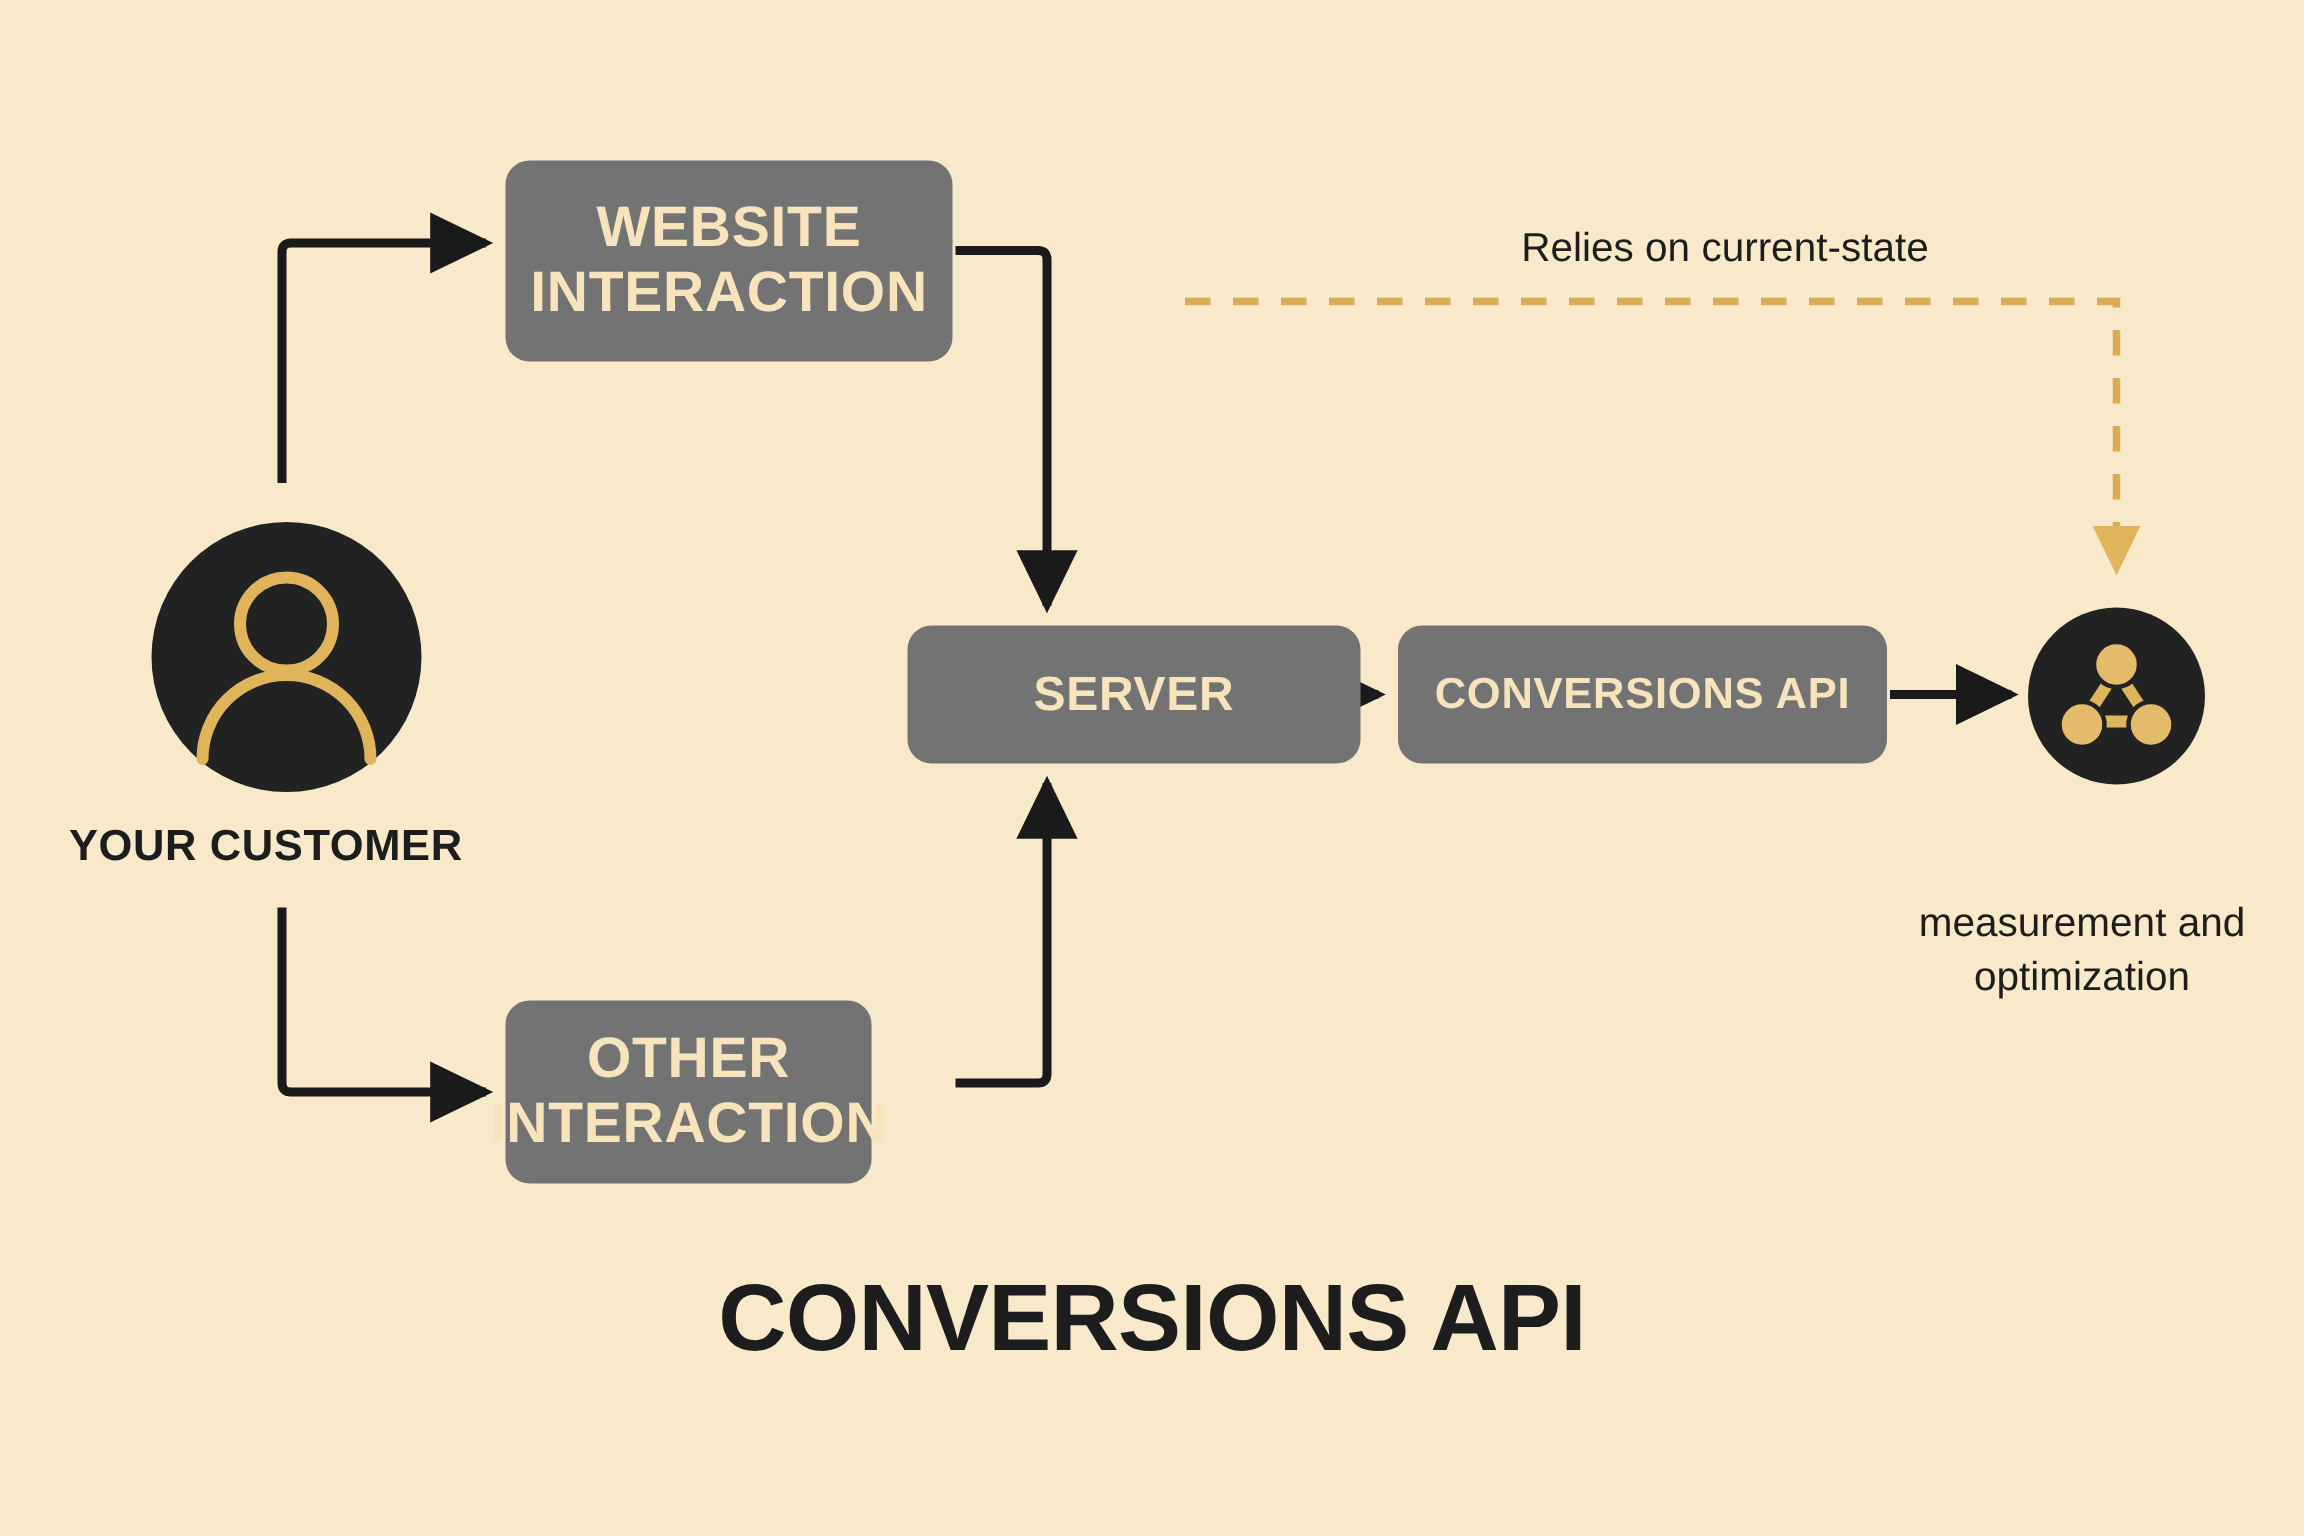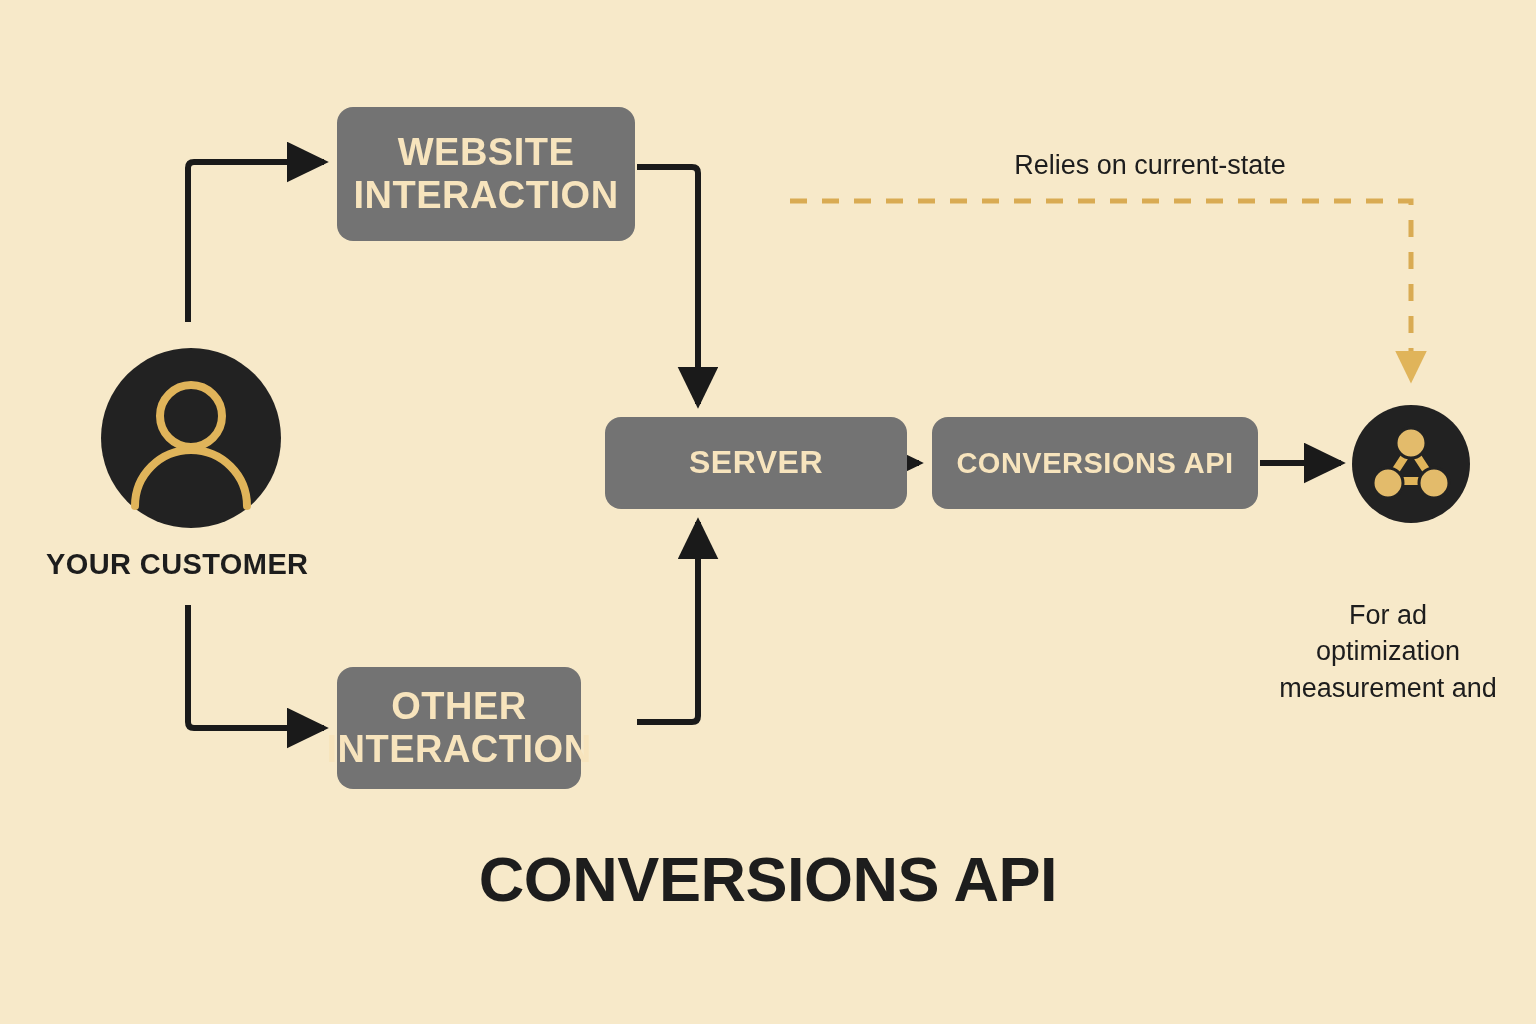--- a/index.html
+++ b/index.html
@@ -205,20 +205,19 @@
       <circle cx="36" cy="78" r="15" fill="#e3bb6b" stroke="#222222" stroke-width="3"></circle>
       <circle cx="82" cy="78" r="15" fill="#e3bb6b" stroke="#222222" stroke-width="3"></circle>
     </svg>
   </div>
 
   <div id="note-browser" class="note-text">
     <div>Relies on current-state</div>
   </div>
 
   <div id="note-adconsent" class="note-text">
-    <div>For ad</div>
+    <div>measurement and</div>
     <div>optimization</div>
-    <div>measurement and</div>
   </div>
 
   <div id="bottom-title">CONVERSIONS API</div>
 
 </div>
 
 </body></html>

